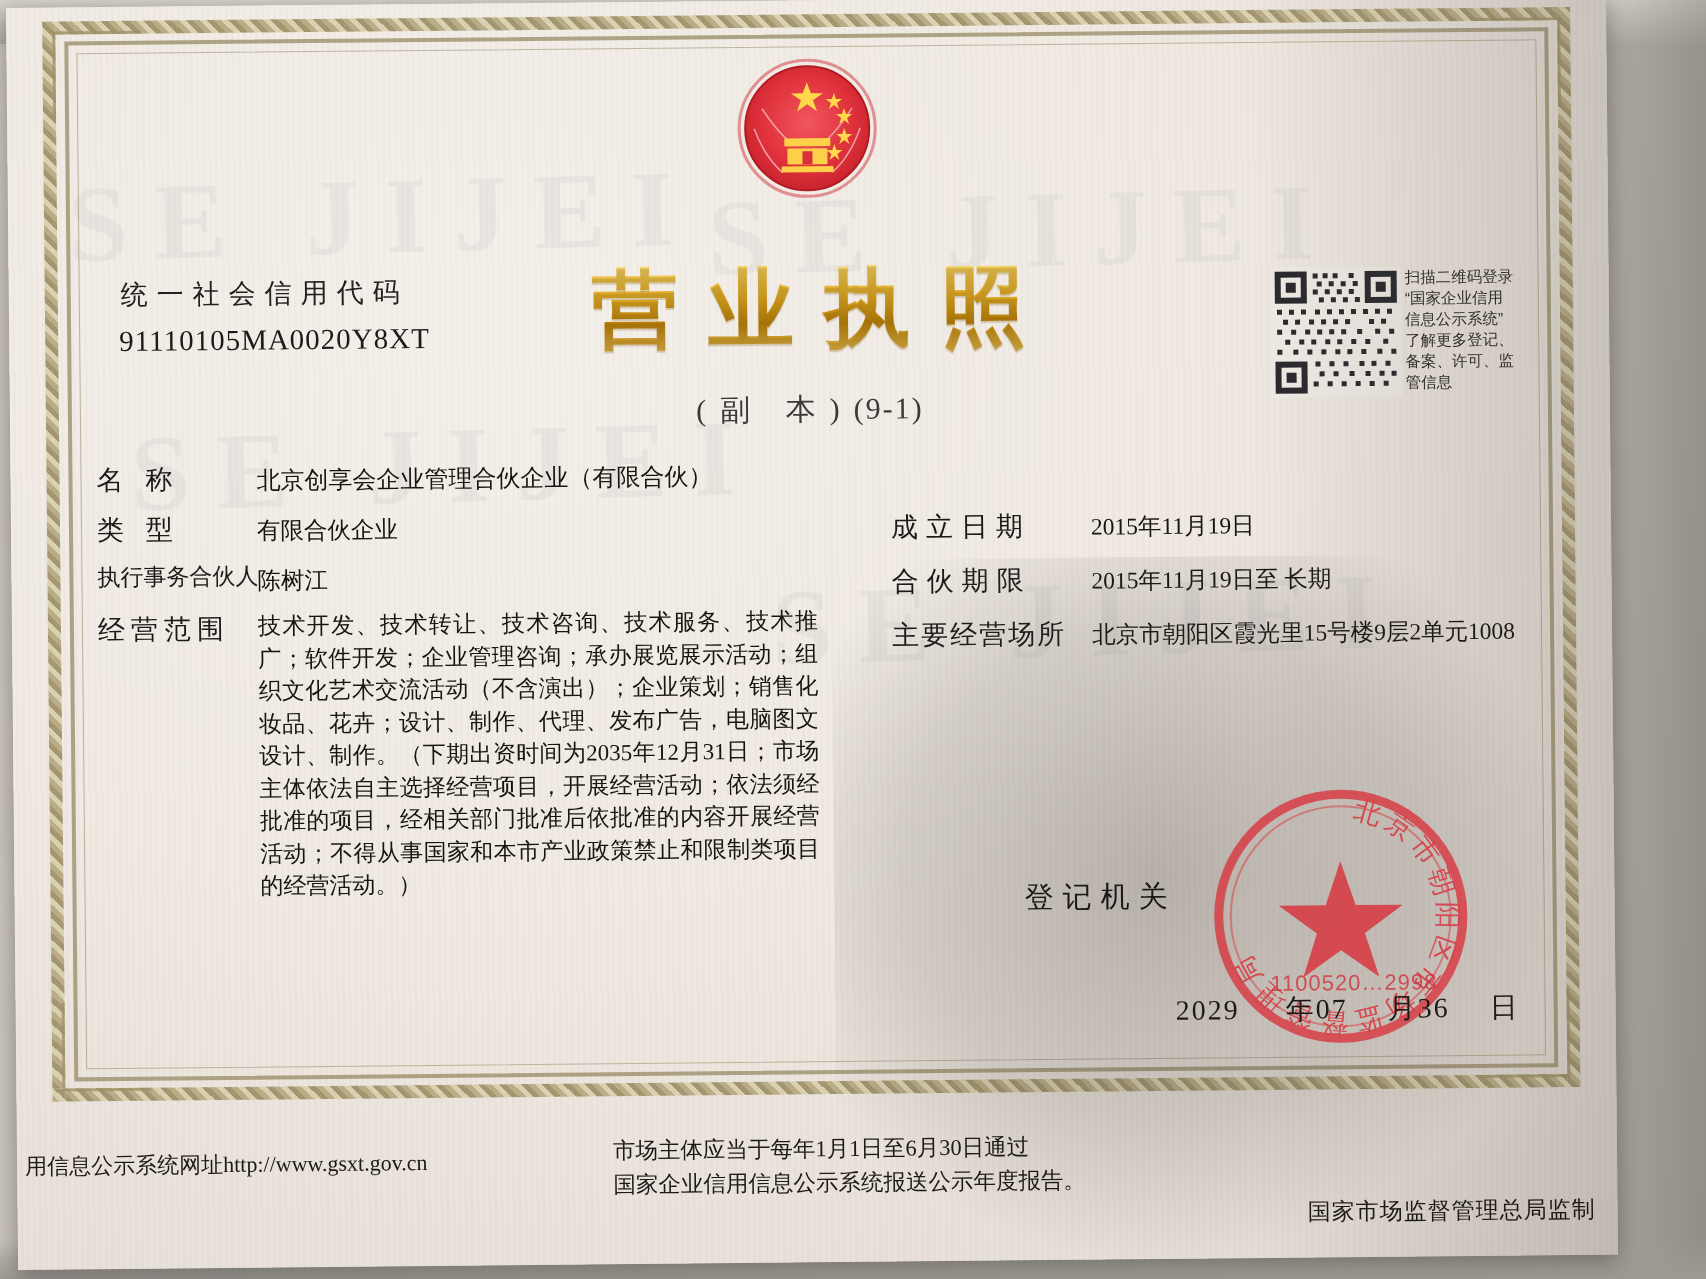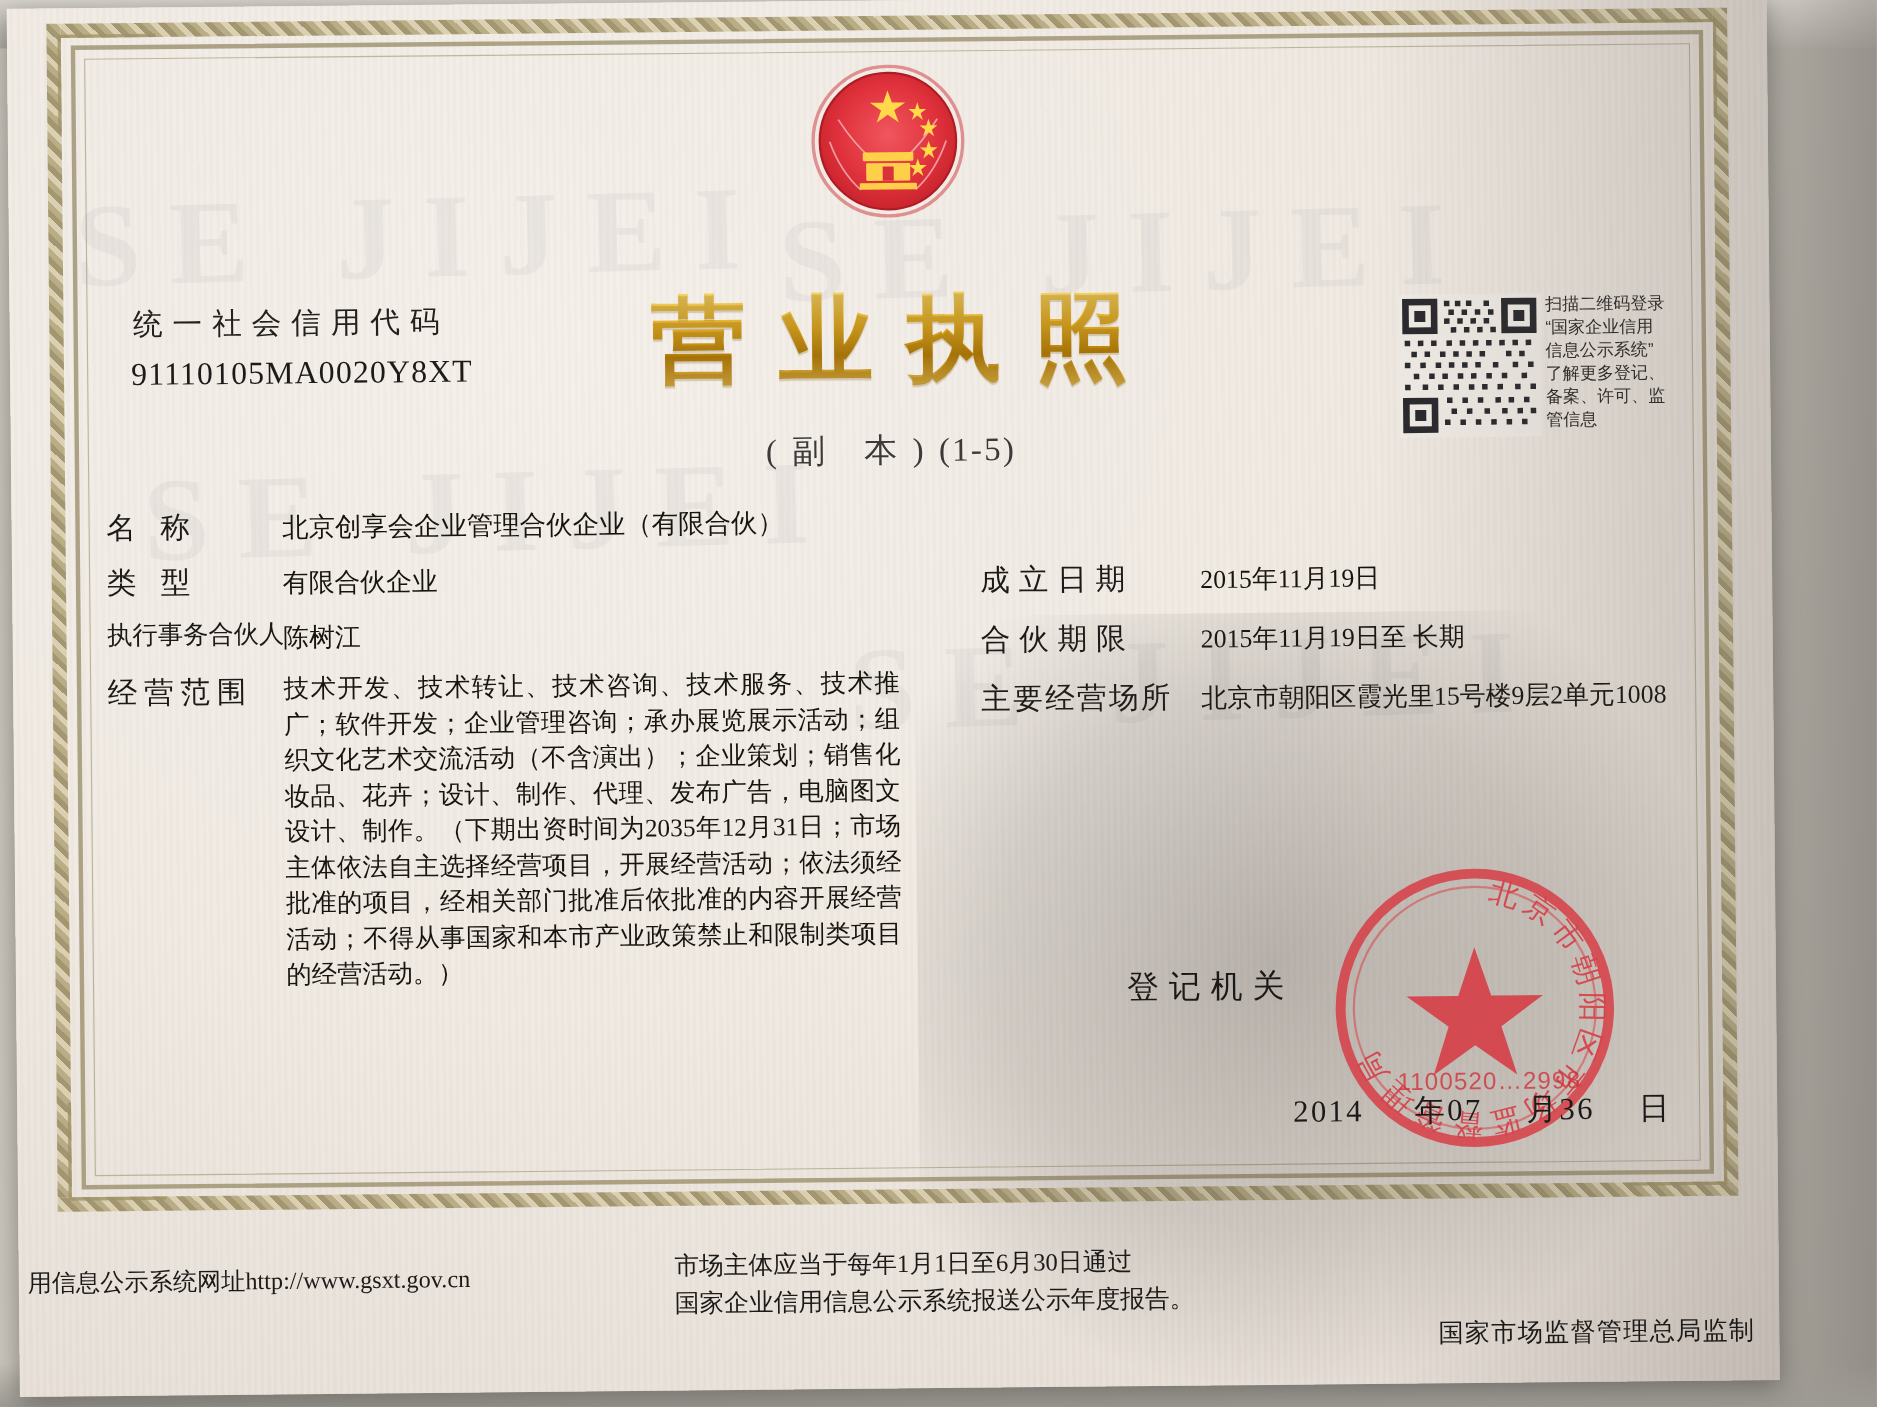--- a/index.html
+++ b/index.html
@@ -416,21 +416,21 @@
         <rect x="49" y="110" width="52" height="6" rx="1"></rect>
         <rect x="70" y="95" width="10" height="13" fill="#d8323c"></rect>
       </g>
       <circle cx="75" cy="72" r="68" fill="none" stroke="#d0343c" stroke-width="3" opacity="0.5"></circle>
     </svg>
   </div>
 
   <div class="title-block">
     <div class="title">营业执照</div>
     <div class="subtitle">
-      <span class="fu">(副 本)</span><span>(1-5)</span>
+      <span class="fu">(副 本)</span><span>(9-1)</span>
     </div>
   </div>
 
   <div class="credit-label">统一社会信用代码</div>
   <div class="credit-value">91110105MA0020Y8XT</div>
 
   <div class="qr-block">
     <svg viewBox="0 0 130 130" width="130" height="130">
       <rect width="130" height="130" fill="#efeae3"></rect>
       <g fill="#2a2a2e">
@@ -582,21 +582,21 @@
       <circle cx="131" cy="131" r="110" fill="none" stroke="#d8343d" stroke-width="2" opacity="0.55"></circle>
       <polygon fill="#d8343d" opacity="0.95" points="131,76 146,120 193,120 155,148 169,192 131,165 93,192 107,148 69,120 116,120"></polygon>
       <text font-family="'Liberation Serif', serif" font-size="27" fill="#d8343d" letter-spacing="5" opacity="0.95">
         <textPath href="#sealArc" startOffset="27%">北京市朝阳区市场监督管理局</textPath>
       </text>
     </svg>
   </div>
   <div class="seal-overprint">1100520…2998</div>
 
   <div class="date-line">
-    <span>2014</span><span class="gap"></span><span>年</span><span>07</span><span class="gap2"></span><span>月</span><span>36</span><span class="gap2"></span><span>日</span>
+    <span>2029</span><span class="gap"></span><span>年</span><span>07</span><span class="gap2"></span><span>月</span><span>36</span><span class="gap2"></span><span>日</span>
   </div>
 
   <div class="footer">
     <div class="footer-left">用信息公示系统网址http://www.gsxt.gov.cn</div>
     <div class="footer-center">
       <div>市场主体应当于每年1月1日至6月30日通过</div>
       <div>国家企业信用信息公示系统报送公示年度报告。</div>
     </div>
     <div class="footer-right">国家市场监督管理总局监制</div>
   </div>

